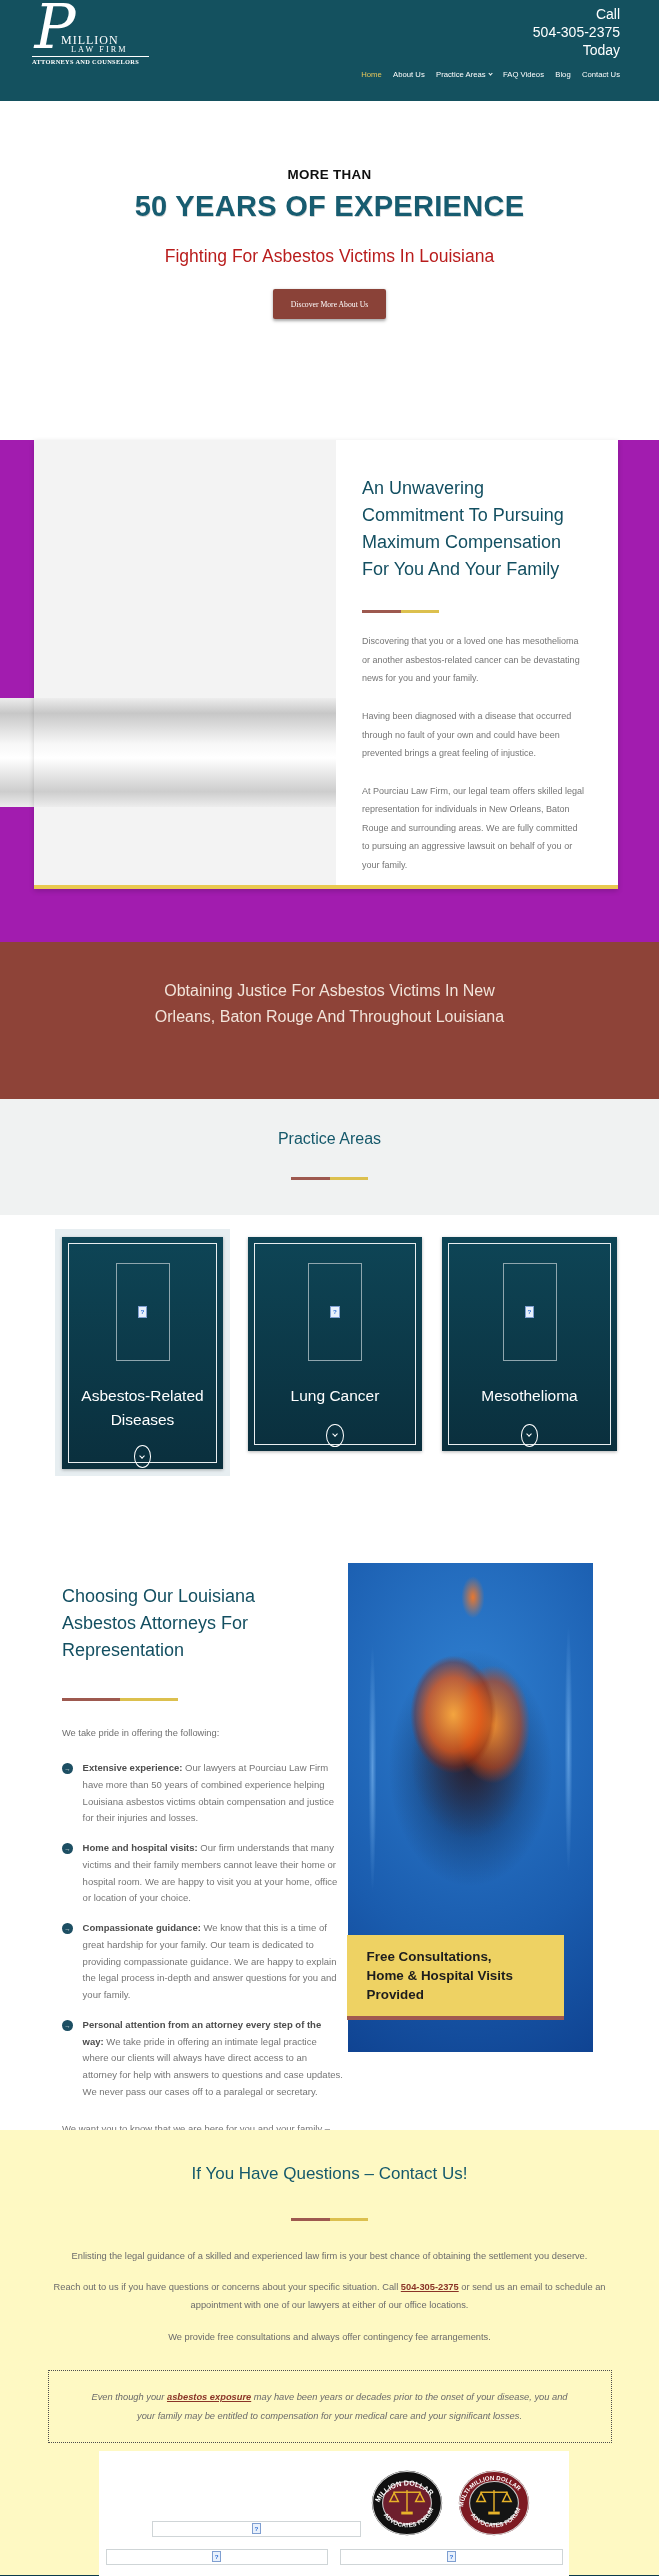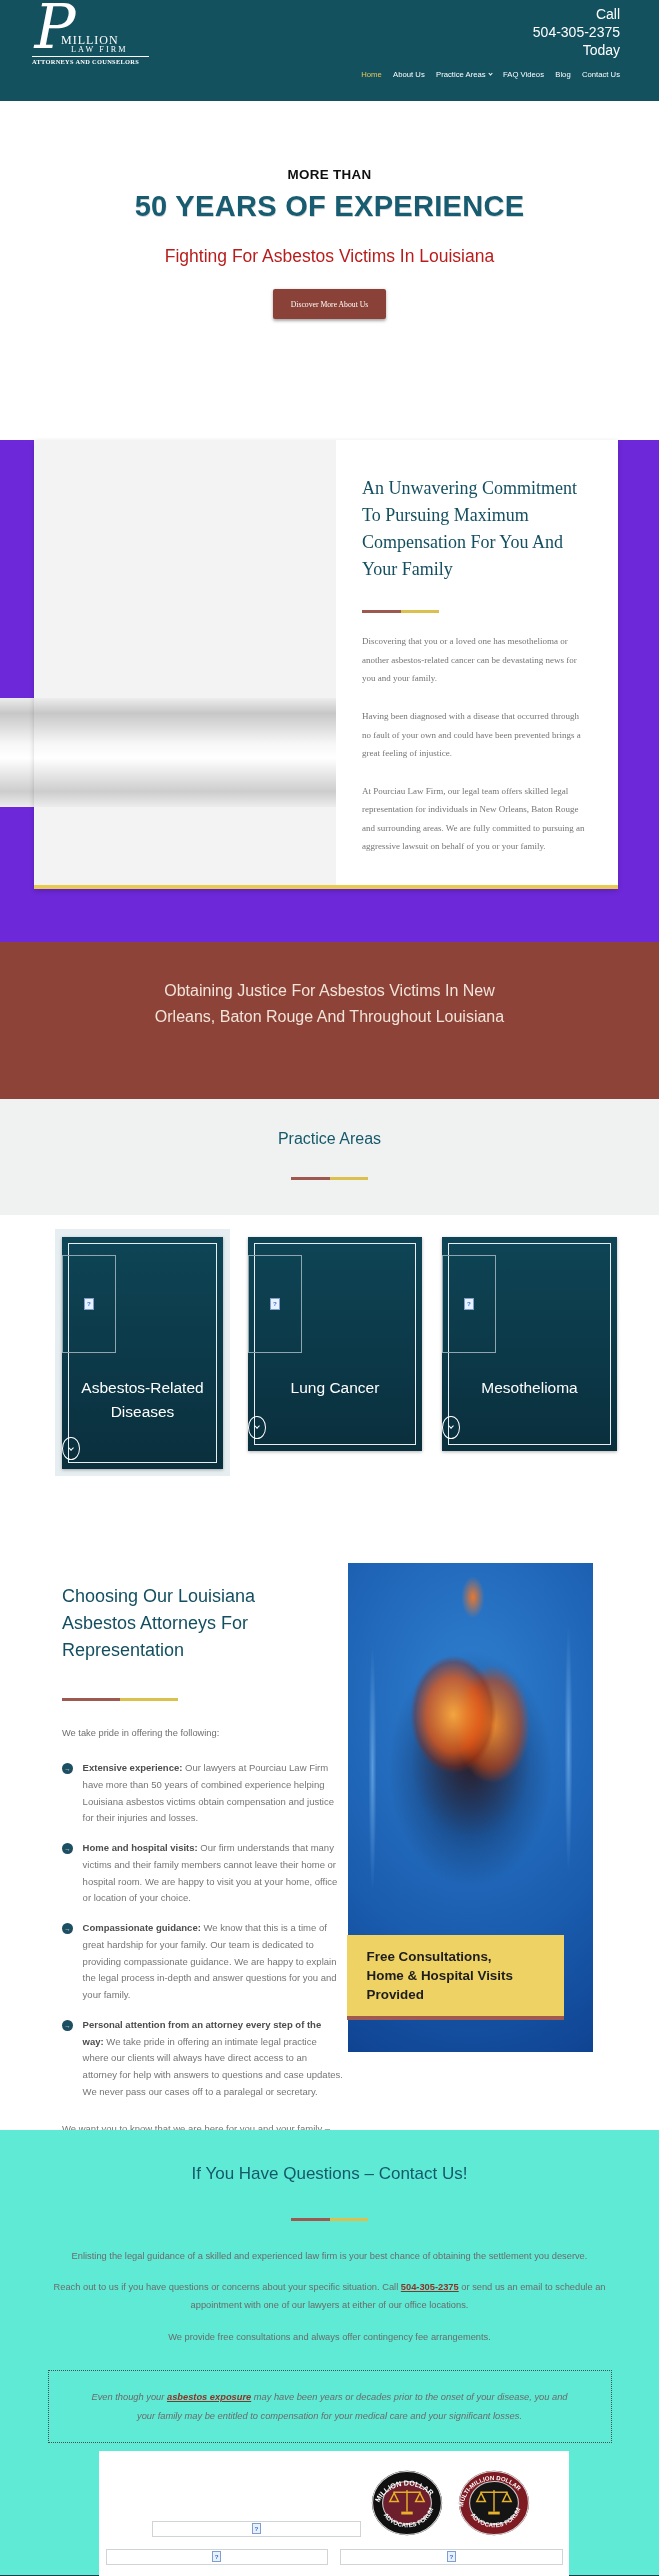--- a/index.html
+++ b/index.html
@@ -22,21 +22,21 @@
   .chev-down { width:3.1px; height:3.1px; border-right:0.8px solid #fff; border-bottom:0.8px solid #fff; transform:rotate(45deg); margin-top:-1.5px; }
 
   
   .hero { height:339px; background:#fff; text-align:center; padding-top:66px; }
   .hero-kicker { font-size:13.4px; font-weight:bold; color:#101010; letter-spacing:0.3px; }
   .hero-title { margin-top:8.2px; font-size:29px; font-weight:bold; color:#175c70; letter-spacing:0.3px; text-shadow:0.5px 1px 0 rgba(0,0,0,.18); }
   .hero-sub { margin-top:23px; font-size:17.5px; color:#b91c1c; }
   .hero-cta { display:inline-block; margin-top:21.6px; background:#8a4238; color:#fff; font-size:7.7px; padding:10.8px 17.5px; border:none; border-radius:2.1px; box-shadow:0 1.5px 3.1px rgba(0,0,0,.35); cursor:pointer; font-family:Liberation Serif, serif; }
 
   
-  .sec-commit { position:relative; height:502px; background:#6d28d9;font-family:Liberation Serif, serif; }
+  .sec-commit { position:relative; height:502px; background:#a21caf; }
   .commit-card { position:absolute; left:34px; top:0; width:584px; height:449px; background:#fff; box-shadow:0 1.5px 5.2px rgba(0,0,0,.18); display:flex; }
   .commit-img { position:relative; width:302px; background:#f3f3f3; overflow:hidden; }
   .gray-stripe { position:absolute; left:0; top:258px; width:100%; height:109px;
     background:linear-gradient(180deg,#ededed 0%,#c7c7c7 14%,#f7f7f7 42%,#ffffff 55%,#cdcdcd 86%,#ededed 100%); }
   .stripe-margin { position:absolute; left:0; top:258px; width:34px; height:109px;
     background:linear-gradient(180deg,#ededed 0%,#c7c7c7 14%,#f7f7f7 42%,#ffffff 55%,#cdcdcd 86%,#ededed 100%); }
   .commit-right { flex:1; padding:35px 32px 0 26px; }
   .commit-h { font-size:18px; font-weight:400; color:#134f61; line-height:1.5; max-width:222px; }
   .divider { display:flex; height:2.6px; width:77px; }
   .divider .d-m { background:#9d594f; width:50%; }
@@ -53,21 +53,21 @@
   .practice-top { height:116px; background:#f0f2f2; text-align:center; padding-top:31px; }
   .practice-h { font-size:16px; font-weight:400; color:#15596b; }
   .practice-div { margin:29px auto 0; }
   .sec-cards { position:relative; height:281px; background:#fff; }
   .card-panel { position:absolute; left:55px; top:14.4px; width:175px; height:247px; background:#e7eef1; }
   .pcard { position:absolute; top:22px; background:linear-gradient(180deg,#0e4556 0%,#0a2f3d 100%); box-shadow:0 1px 3.1px rgba(0,0,0,.3); }
   .pcard-inner { position:absolute; left:6.2px; top:6.2px; right:6.2px; bottom:6.2px; border:0.8px solid #e9eef0; }
   .pcard1 { left:62px; width:161px; height:232px; }
   .pcard2 { left:248px; width:174px; height:214px; }
   .pcard3 { left:442px; width:175px; height:214px; }
-  .pcard-content { position:relative; height:100%; display:flex; flex-direction:column; padding-top:18px; }
+  .pcard-content { position:relative; height:100%; display:flex; flex-direction:column; align-items:center; padding-top:26px; }
   .img-frame { width:54px; height:98px; border:0.5px solid #8fa6ae; display:flex; align-items:center; justify-content:center; }
   .bi { display:inline-flex; width:9.3px; height:11.3px; background:#e9f1fc; border:0.5px solid #7f9fd1; align-items:center; justify-content:center; }
   .bi-q { font-size:6.2px; color:#2b6cd4; font-weight:bold; }
   .pcard-title { margin-top:23px; font-size:15.5px; font-weight:400; color:#fff; text-align:center; line-height:1.55; }
   .chev-circle { margin-top:15.5px; width:17.5px; height:23px; border:1px solid #fff; border-radius:50%; display:flex; align-items:center; justify-content:center; }
   .chev-circle .c { width:4.1px; height:4.1px; border-right:0.8px solid #fff; border-bottom:0.8px solid #fff; transform:rotate(45deg); margin-top:-2.1px; }
   .pcard1 .chev-circle { margin-top:13.4px; }
 
   
   .sec-choose { position:relative; height:634px; background:#fff; }
@@ -88,21 +88,21 @@
       radial-gradient(77px 103px at 50% 40%, rgba(70,25,10,.55), transparent 78%),
       radial-gradient(93px 134px at 50% 42%, rgba(10,25,60,.8), transparent 88%),
       radial-gradient(5.2px 165px at 10% 42%, rgba(150,205,255,.5), transparent 75%),
       radial-gradient(5.2px 165px at 90% 38%, rgba(150,205,255,.5), transparent 75%),
       radial-gradient(170% 120% at 50% 28%, #2f7fd0 0%, #1a5cae 42%, #0d3e8c 72%, #0a2f6e 100%);
   }
   .consult-box { position:absolute; left:347px; top:439px; width:217px; background:#eed263; padding:12.4px 8.2px 11.3px 19.6px; border-bottom:4.6px solid #a05a50; }
   .consult-box div { font-size:13.4px; font-weight:bold; color:#1d1d1d; line-height:1.42; }
 
   
-  .sec-q { position:relative; height:445px; background:#5eead4; text-align:center; }
+  .sec-q { position:relative; height:445px; background:#fef9c3; text-align:center; }
   .q-h { padding-top:34px; font-size:17px; font-weight:400; color:#15596b; }
   .q-div { margin:34px auto 0; }
   .q-p { margin:13.4px auto 0; max-width:577px; font-size:9.3px; color:#6b6b6b; line-height:1.95; }
   .q-p.first { margin-top:26px; }
   .m-link { color:#8a3427; font-weight:bold; text-decoration:underline; cursor:pointer; }
   .q-callout { margin:24px auto 0; width:564px; border:1px dotted #4d4d4d; padding:17.5px 34px; font-style:italic; font-size:9.3px; color:#6b6b6b; line-height:1.95; background:transparent; }
 
   
   .awards { position:absolute; left:99px; top:2451px; width:470px; height:164px; background:#fff; z-index:3; }
   .award-box { position:absolute; height:15.5px; background:#fff; border:0.5px solid #cfd5d7; display:flex; align-items:center; justify-content:center; }

